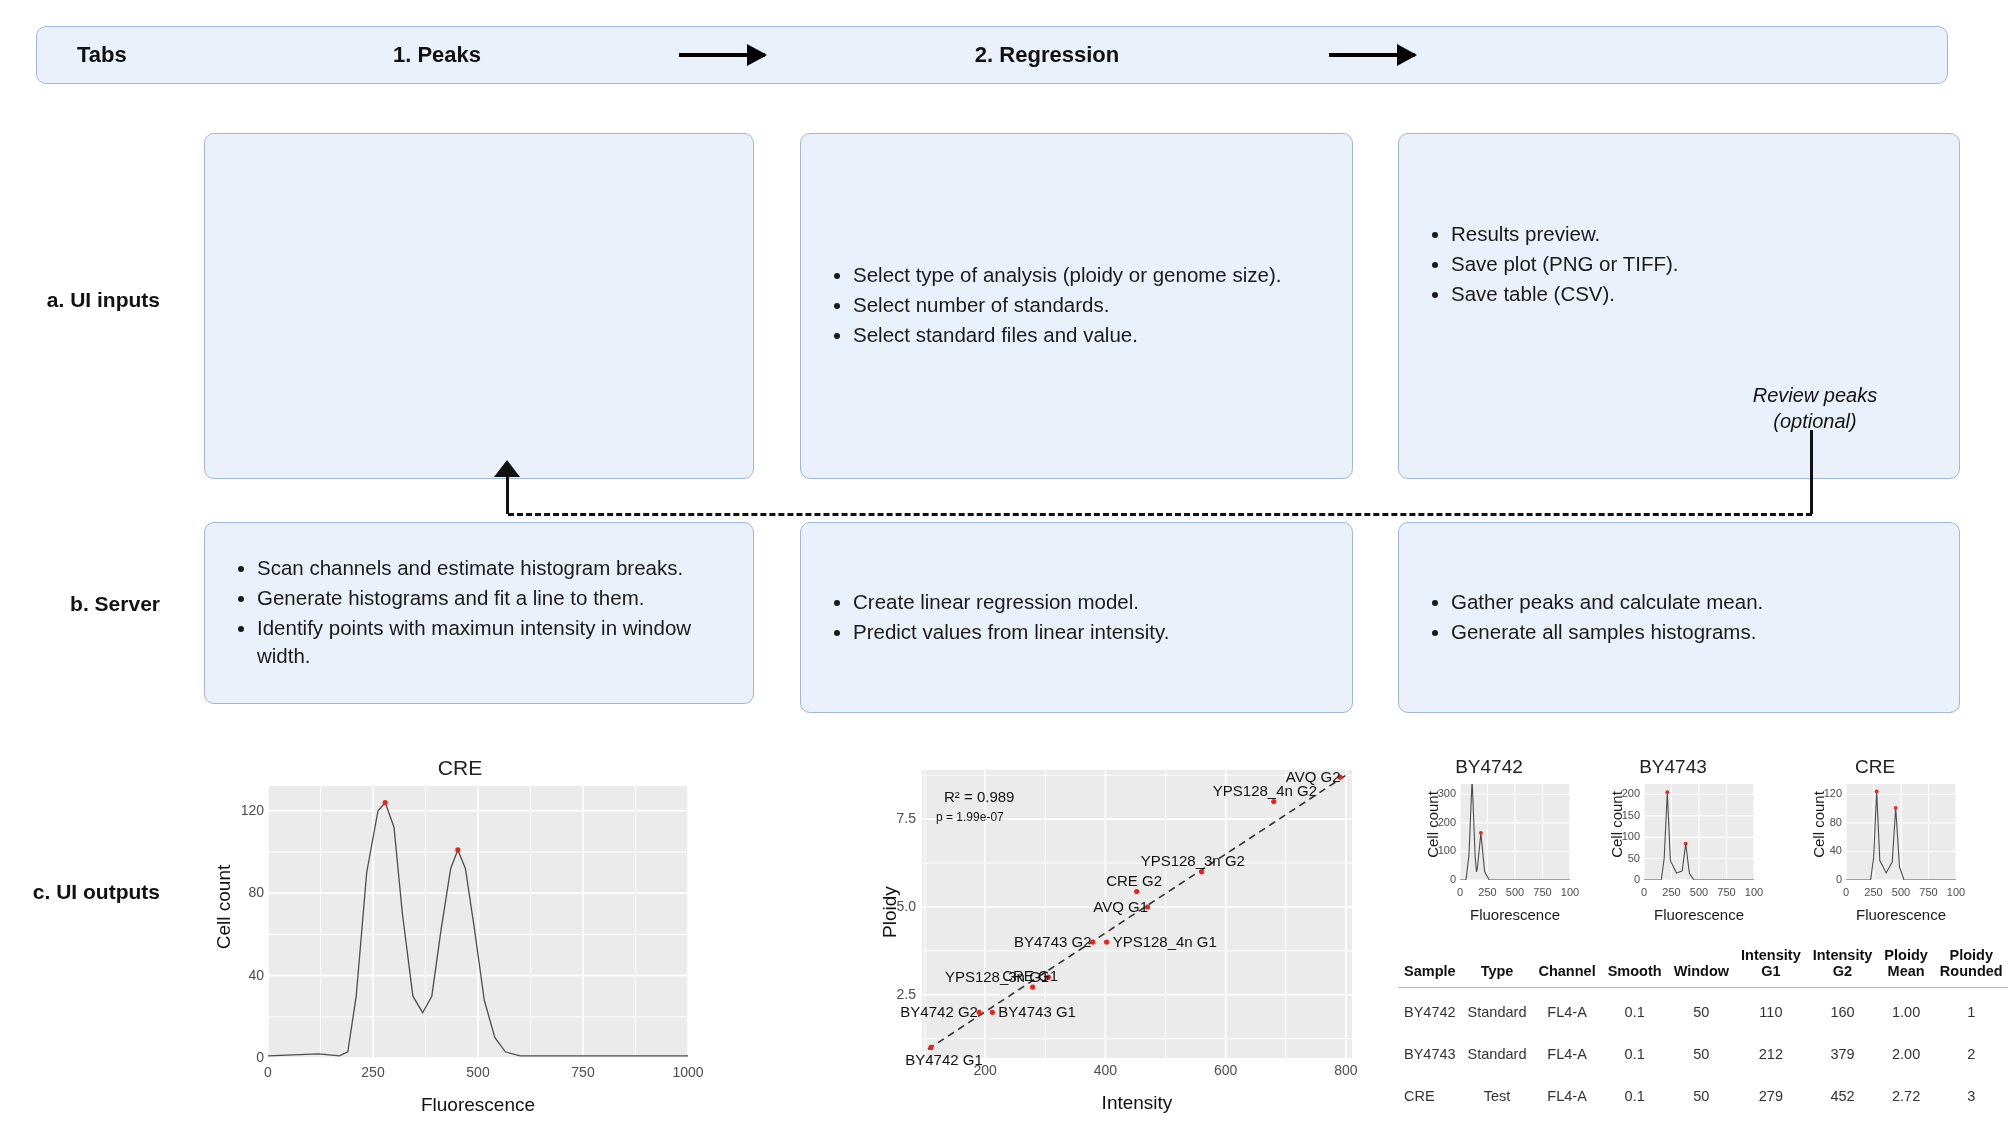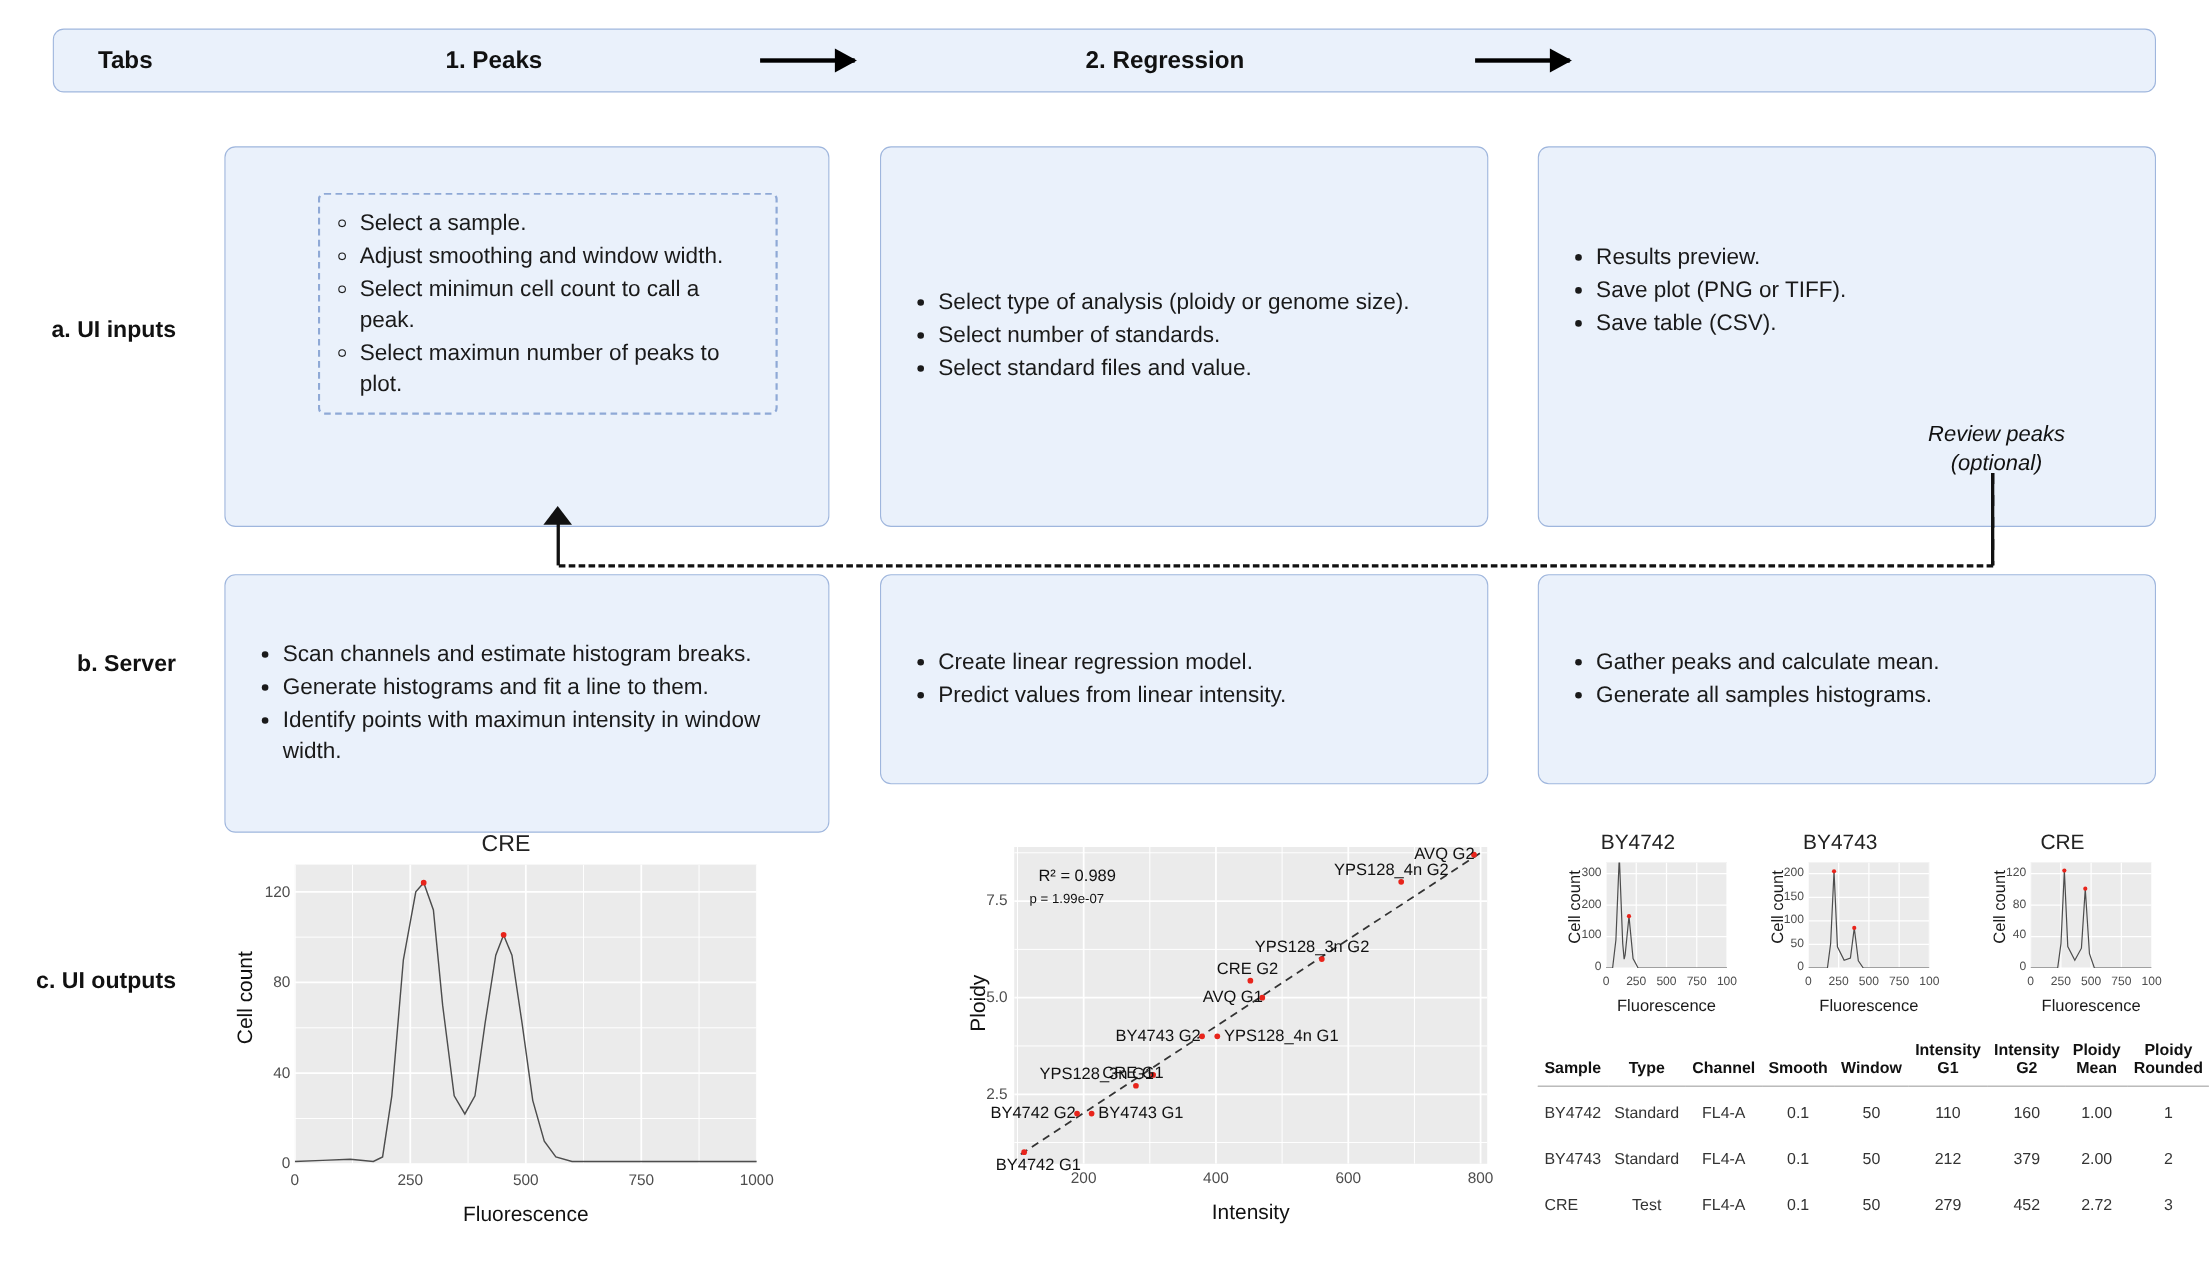--- a/index.html
+++ b/index.html
@@ -1,41 +1,41 @@
 <!DOCTYPE html>
 <html><head>
 <meta charset="utf-8">
 <style>
   html,body{margin:0;padding:0;background:#ffffff;}
   body{width:2008px;height:1146px;font-family:"Liberation Sans",sans-serif;color:#1a1a1a;position:relative;overflow:hidden;}
 
   .panel{position:absolute;background:#eaf1fb;border:1.6px solid #9fb6dd;border-radius:10px;box-sizing:border-box;}
 
   
-  #tabbar{left:48px;top:26px;width:1912px;height:58px;display:flex;align-items:center;}
+  #tabbar{left:36px;top:26px;width:1912px;height:58px;display:flex;align-items:center;}
   #tabbar .cell{font-weight:bold;font-size:22px;color:#111;text-align:center;}
   #tabbar .c-tabs{width:130px;text-align:left;padding-left:40px;}
   #tabbar .c-peaks{width:460px;}
   #tabbar .c-regr{width:540px;}
   #tabbar .c-summ{width:560px;}
   .arrowwrap{width:110px;display:flex;align-items:center;justify-content:center;}
   .arrow{position:relative;width:86px;height:4px;background:#000;}
   .arrow:after{content:"";position:absolute;right:-2px;top:-9px;border-top:11px solid transparent;border-bottom:11px solid transparent;border-left:20px solid #000;}
 
   
   .rowlabel{position:absolute;font-weight:bold;font-size:21px;color:#111;text-align:right;width:170px;}
   #lbl-a{left:-10px;top:288px;}
   #lbl-b{left:-10px;top:592px;}
   #lbl-c{left:-10px;top:880px;}
 
   
   #box-a1{left:204px;top:133px;width:550px;height:346px;}
   #box-a2{left:800px;top:133px;width:553px;height:346px;}
   #box-a3{left:1398px;top:133px;width:562px;height:346px;}
-  #box-b1{left:204px;top:522px;width:550px;height:235px;}
+  #box-b1{left:204px;top:522px;width:550px;height:182px;}
   #box-b2{left:800px;top:522px;width:553px;height:191px;}
   #box-b3{left:1398px;top:522px;width:562px;height:191px;}
 
   ul.bul{margin:0;padding-left:34px;list-style-type:disc;}
   ul.bul>li{font-size:20.5px;line-height:28px;margin:0 0 2px 0;}
   ul.sub{margin:0;padding-left:30px;list-style-type:circle;}
   ul.sub>li{font-size:20.5px;line-height:28px;margin:0 0 2px 0;}
 
   .pad-a1{padding:27px 16px 0 22px;}
   .pad-mid{padding:0 18px;height:100%;display:flex;flex-direction:column;justify-content:center;}
@@ -100,28 +100,20 @@
       <div class="arrow"></div>
     </div>
 </div>
 
 <div class="rowlabel" id="lbl-a">a. UI inputs</div>
 <div class="rowlabel" id="lbl-b">b. Server</div>
 <div class="rowlabel" id="lbl-c">c. UI outputs</div>
 
 <div class="panel" id="box-a1">
   <div class="pad-a1">
-    <div class="dashbox">
-      <ul class="sub">
-        <li>Select a sample.</li>
-        <li>Adjust smoothing and window width.</li>
-        <li>Select minimun cell count to call a peak.</li>
-        <li>Select maximun number of peaks to plot.</li>
-      </ul>
-    </div>
   </div>
 </div>
 
 <div class="panel" id="box-a2">
   <div class="pad-mid">
     <ul class="bul">
       <li>Select type of analysis (ploidy or genome size).</li>
       <li>Select number of standards.</li>
       <li>Select standard files and value.</li>
     </ul>

